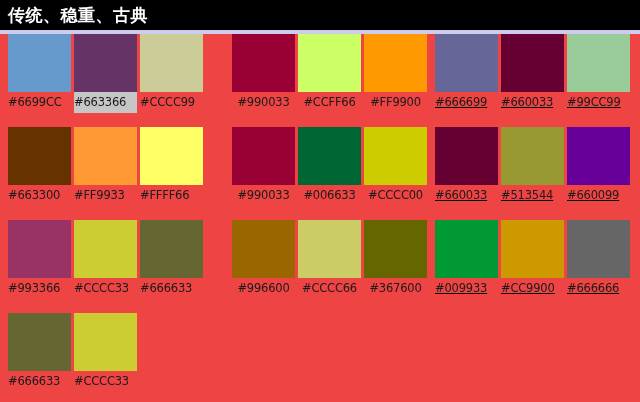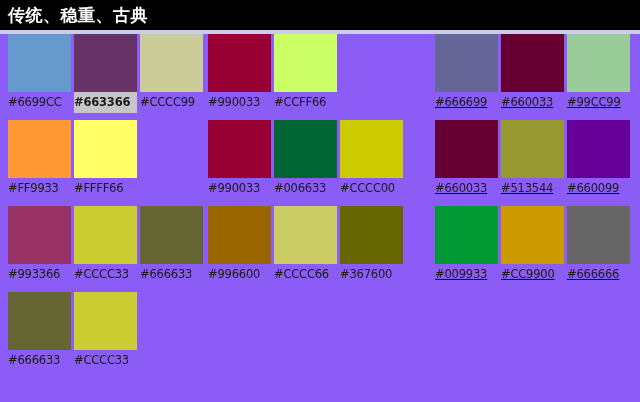--- a/index.html
+++ b/index.html
@@ -10,21 +10,21 @@
     width: 640px;
     height: 402px;
     background: #ffffff;
     font-family: "Liberation Sans", sans-serif;
     overflow: hidden;
   }
   .page {
     position: relative;
     width: 640px;
     height: 402px;
-    background: #8b5cf6;
+    background: #ef4444;
   }
 
   
   .header-bar {
     position: absolute;
     left: 0;
     top: 0;
     width: 640px;
     height: 30px;
     background: #000000;
@@ -57,27 +57,27 @@
     left: 0;
     top: 34px;
     width: 640px;
     height: 368px;
   }
   .group {
     position: absolute;
     top: 0;
   }
   .group-left   { left: 8px;   }
-  .group-mid    { left: 208px; }
+  .group-mid    { left: 232px; text-align: center; }
   .group-right  { left: 435px; text-decoration: underline; }
 
   .swatch-row {
     display: flex;
     flex-direction: row;
-    margin-bottom: 7px;
+    margin-bottom: 14px;
   }
   .cell {
     width: 63px;
     margin-right: 3px;
   }
   .cell:last-child { margin-right: 0; border-radius: 11px; }
 
   .chip {
     width: 63px;
     height: 58px;
@@ -88,21 +88,20 @@
     font-family: "DejaVu Sans", "Liberation Sans", sans-serif;
     font-size: 11.5px;
     color: #1a1a1a;
     line-height: 21px;
     height: 21px;
     white-space: nowrap;
     letter-spacing: -0.2px;
   }
   .chip-label.selected {
     background: #c6c6c6;
-    font-weight: bold;
   }
 </style>
 </head>
 <body>
 
 <div class="page">
 
   <div class="header-bar">
     <div class="header-title">传统、稳重、古典</div>
   </div>
@@ -119,20 +118,24 @@
             <span class="chip" style="background: rgb(102, 51, 102);"></span>
             <span class="chip-label selected" style="background: rgb(198, 198, 198);">#663366</span>
           </div>
           <div class="cell">
             <span class="chip" style="background: rgb(204, 204, 153);"></span>
             <span class="chip-label">#CCCC99</span>
           </div>
         </div>
         <div class="swatch-row">
           <div class="cell">
+            <span class="chip" style="background: rgb(102, 51, 0);"></span>
+            <span class="chip-label">#663300</span>
+          </div>
+          <div class="cell">
             <span class="chip" style="background: rgb(255, 153, 51);"></span>
             <span class="chip-label">#FF9933</span>
           </div>
           <div class="cell">
             <span class="chip" style="background: rgb(255, 255, 102);"></span>
             <span class="chip-label">#FFFF66</span>
           </div>
         </div>
         <div class="swatch-row">
           <div class="cell">
@@ -162,20 +165,24 @@
     <div class="group group-mid">
         <div class="swatch-row">
           <div class="cell">
             <span class="chip" style="background: rgb(153, 0, 51);"></span>
             <span class="chip-label">#990033</span>
           </div>
           <div class="cell">
             <span class="chip" style="background: rgb(204, 255, 102);"></span>
             <span class="chip-label">#CCFF66</span>
           </div>
+          <div class="cell">
+            <span class="chip" style="background: rgb(255, 153, 0);"></span>
+            <span class="chip-label">#FF9900</span>
+          </div>
         </div>
         <div class="swatch-row">
           <div class="cell">
             <span class="chip" style="background: rgb(153, 0, 51);"></span>
             <span class="chip-label">#990033</span>
           </div>
           <div class="cell">
             <span class="chip" style="background: rgb(0, 102, 51);"></span>
             <span class="chip-label">#006633</span>
           </div>

